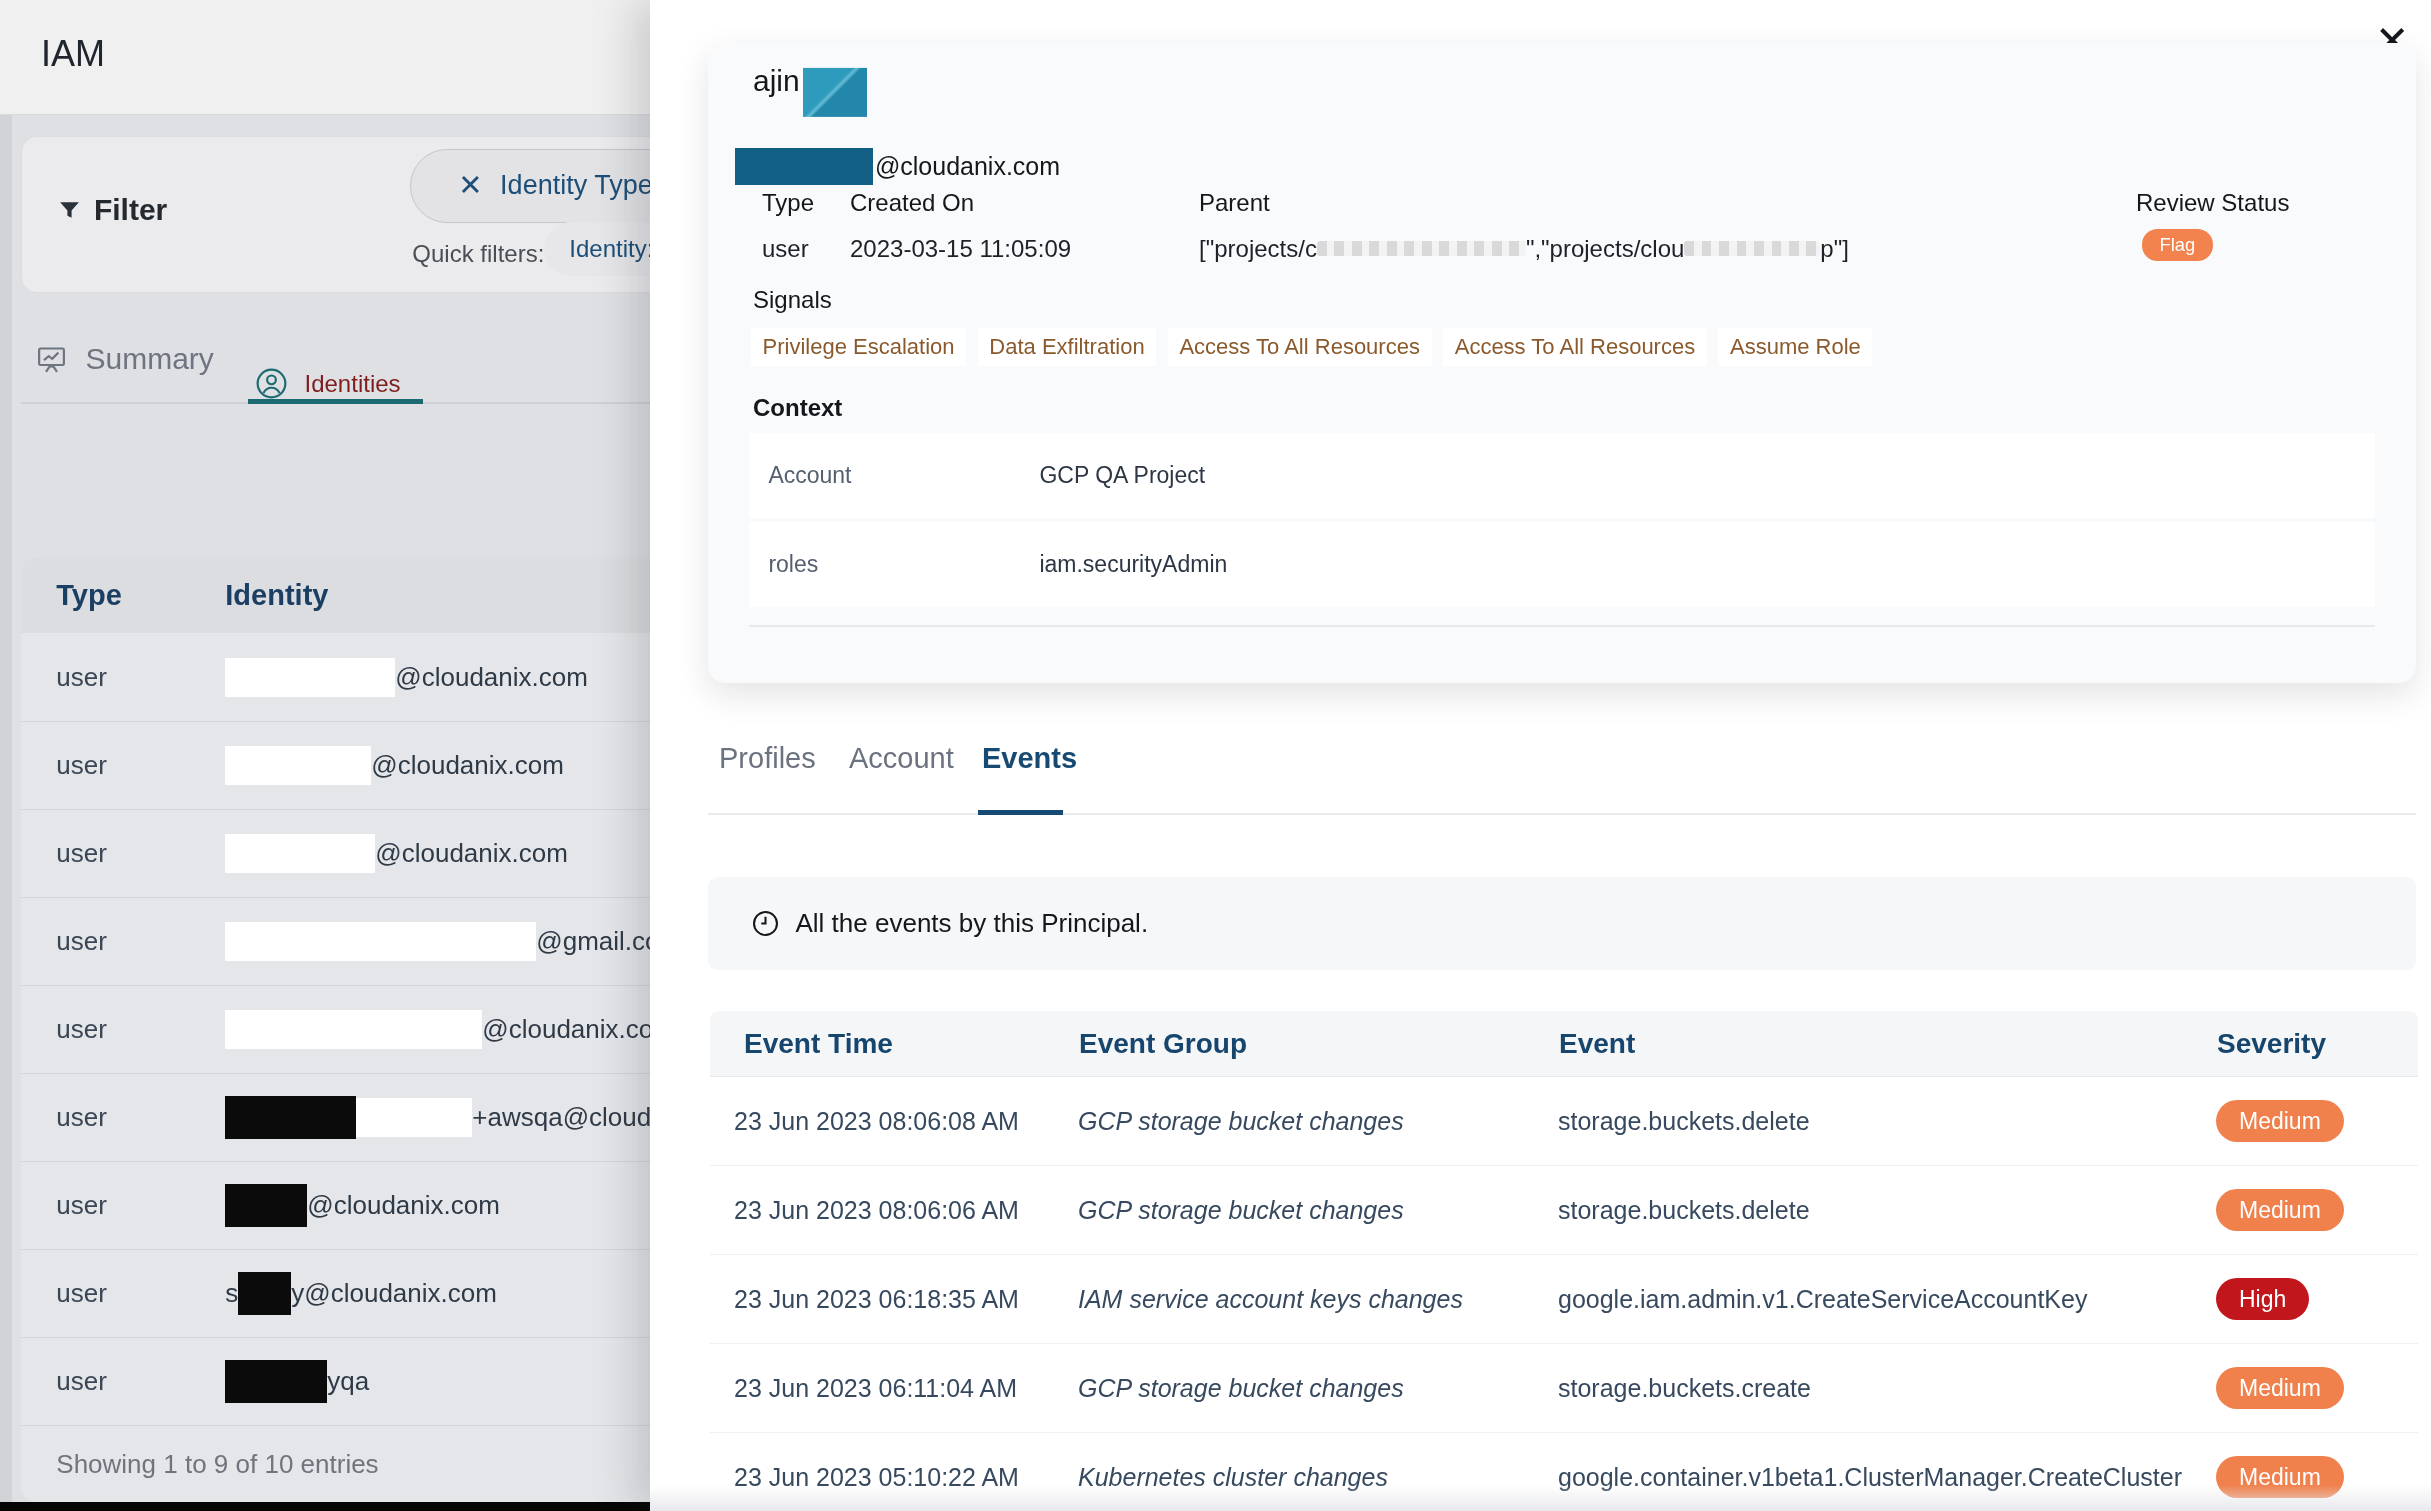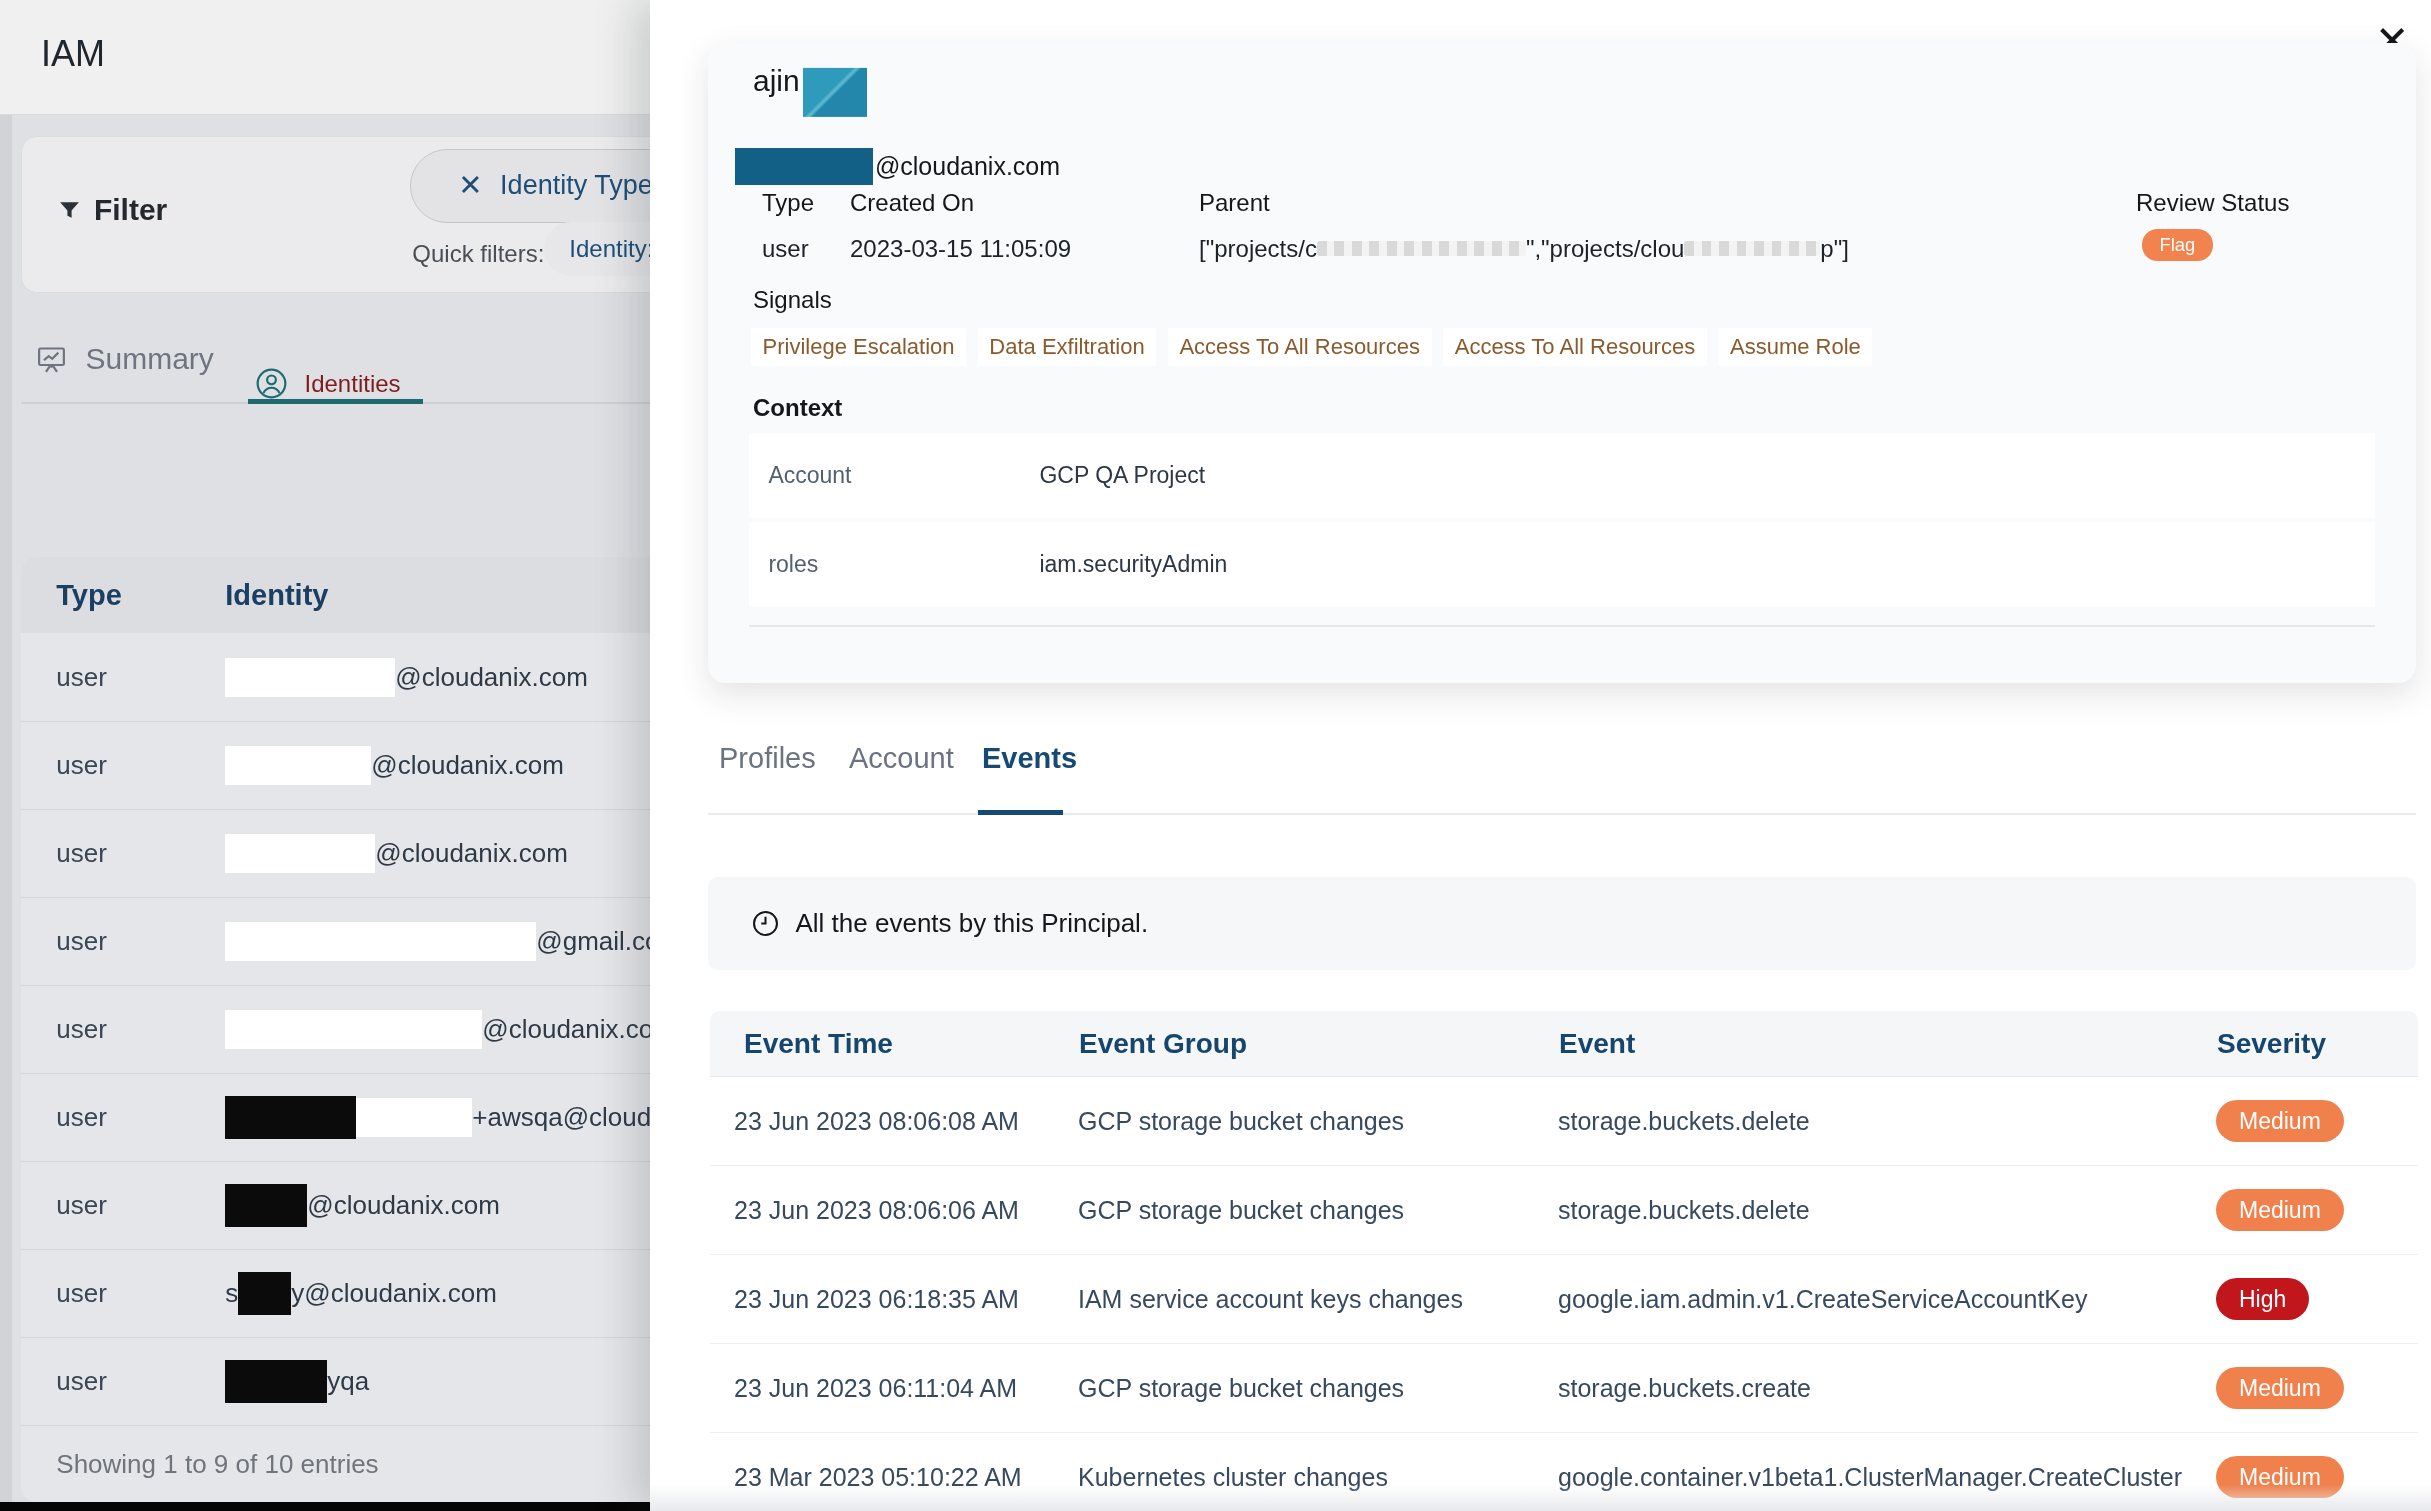--- a/index.html
+++ b/index.html
@@ -70,21 +70,21 @@
   .dtab.events { left:332px; color:#174a73; font-weight:600; }
   .dtabs-line { position:absolute; left:58px; top:813px; width:1708px; height:1.9px; background:#e9ebee; }
   .dtabs-active { position:absolute; left:328px; top:810px; width:85px; height:4.9px; background:#174a73; }
 
   .banner { position:absolute; left:58px; top:877px; width:1708px; height:93px; background:#f6f7f9; border-radius:9.7px; display:flex; align-items:center; padding-left:43px; gap:15.5px; font-size:26px; color:#15171c; }
 
   .ev-table { position:absolute; left:60px; top:1011px; width:1708px; }
   .ev-head { height:66px; background:#f5f6f8; border-radius:9.7px 9.7px 0 0; display:flex; align-items:center; padding-left:34px; font-size:28px; font-weight:700; color:#16456d; border-bottom:1px solid #e6e8ec; }
   .ev-head .hc1 { width:335px; } .ev-head .hc2 { width:480px; } .ev-head .hc3 { width:658px; }
   .ev-row { height:89px; display:flex; align-items:center; padding-left:24px; font-size:25px; color:#37495e; background:#ffffff; border-bottom:1.9px solid #eef0f4; white-space:nowrap; }
-  .ev-row .c1 { width:344px; } .ev-row .c2 { width:480px; } .ev-row .c3 { width:658px; overflow:hidden; }
+  .ev-row .c1 { width:344px; } .ev-row .c2 { width:480px;font-style:italic; } .ev-row .c3 { width:658px; overflow:hidden; }
   .sev-badge { padding:7.8px 23px; border-radius:23px; color:#ffffff; font-size:23px; }
   .sev-medium { background:#f0814d; }
   .sev-high { background:#c1161c; }
   .bottom-fade { position:absolute; left:0; bottom:0; width:1782px; height:27px; background:linear-gradient(rgba(255,255,255,0),rgba(230,231,235,0.95)); pointer-events:none; }
 
   svg { display:block; }
 </style>
 </head>
 <body>
 
@@ -320,21 +320,21 @@
           </div>
 
           <div class="ev-row">
             <span class="c1">23 Jun 2023 06:11:04 AM</span>
             <span class="c2">GCP storage bucket changes</span>
             <span class="c3">storage.buckets.create</span>
             <span class="sev-badge sev-medium">Medium</span>
           </div>
 
           <div class="ev-row">
-            <span class="c1">23 Mar 2023 05:10:22 AM</span>
+            <span class="c1">23 Jun 2023 05:10:22 AM</span>
             <span class="c2">Kubernetes cluster changes</span>
             <span class="c3">google.container.v1beta1.ClusterManager.CreateCluster</span>
             <span class="sev-badge sev-medium">Medium</span>
           </div>
         </div>
     </div>
 
     <div class="bottom-fade"></div>
   </div>
 

